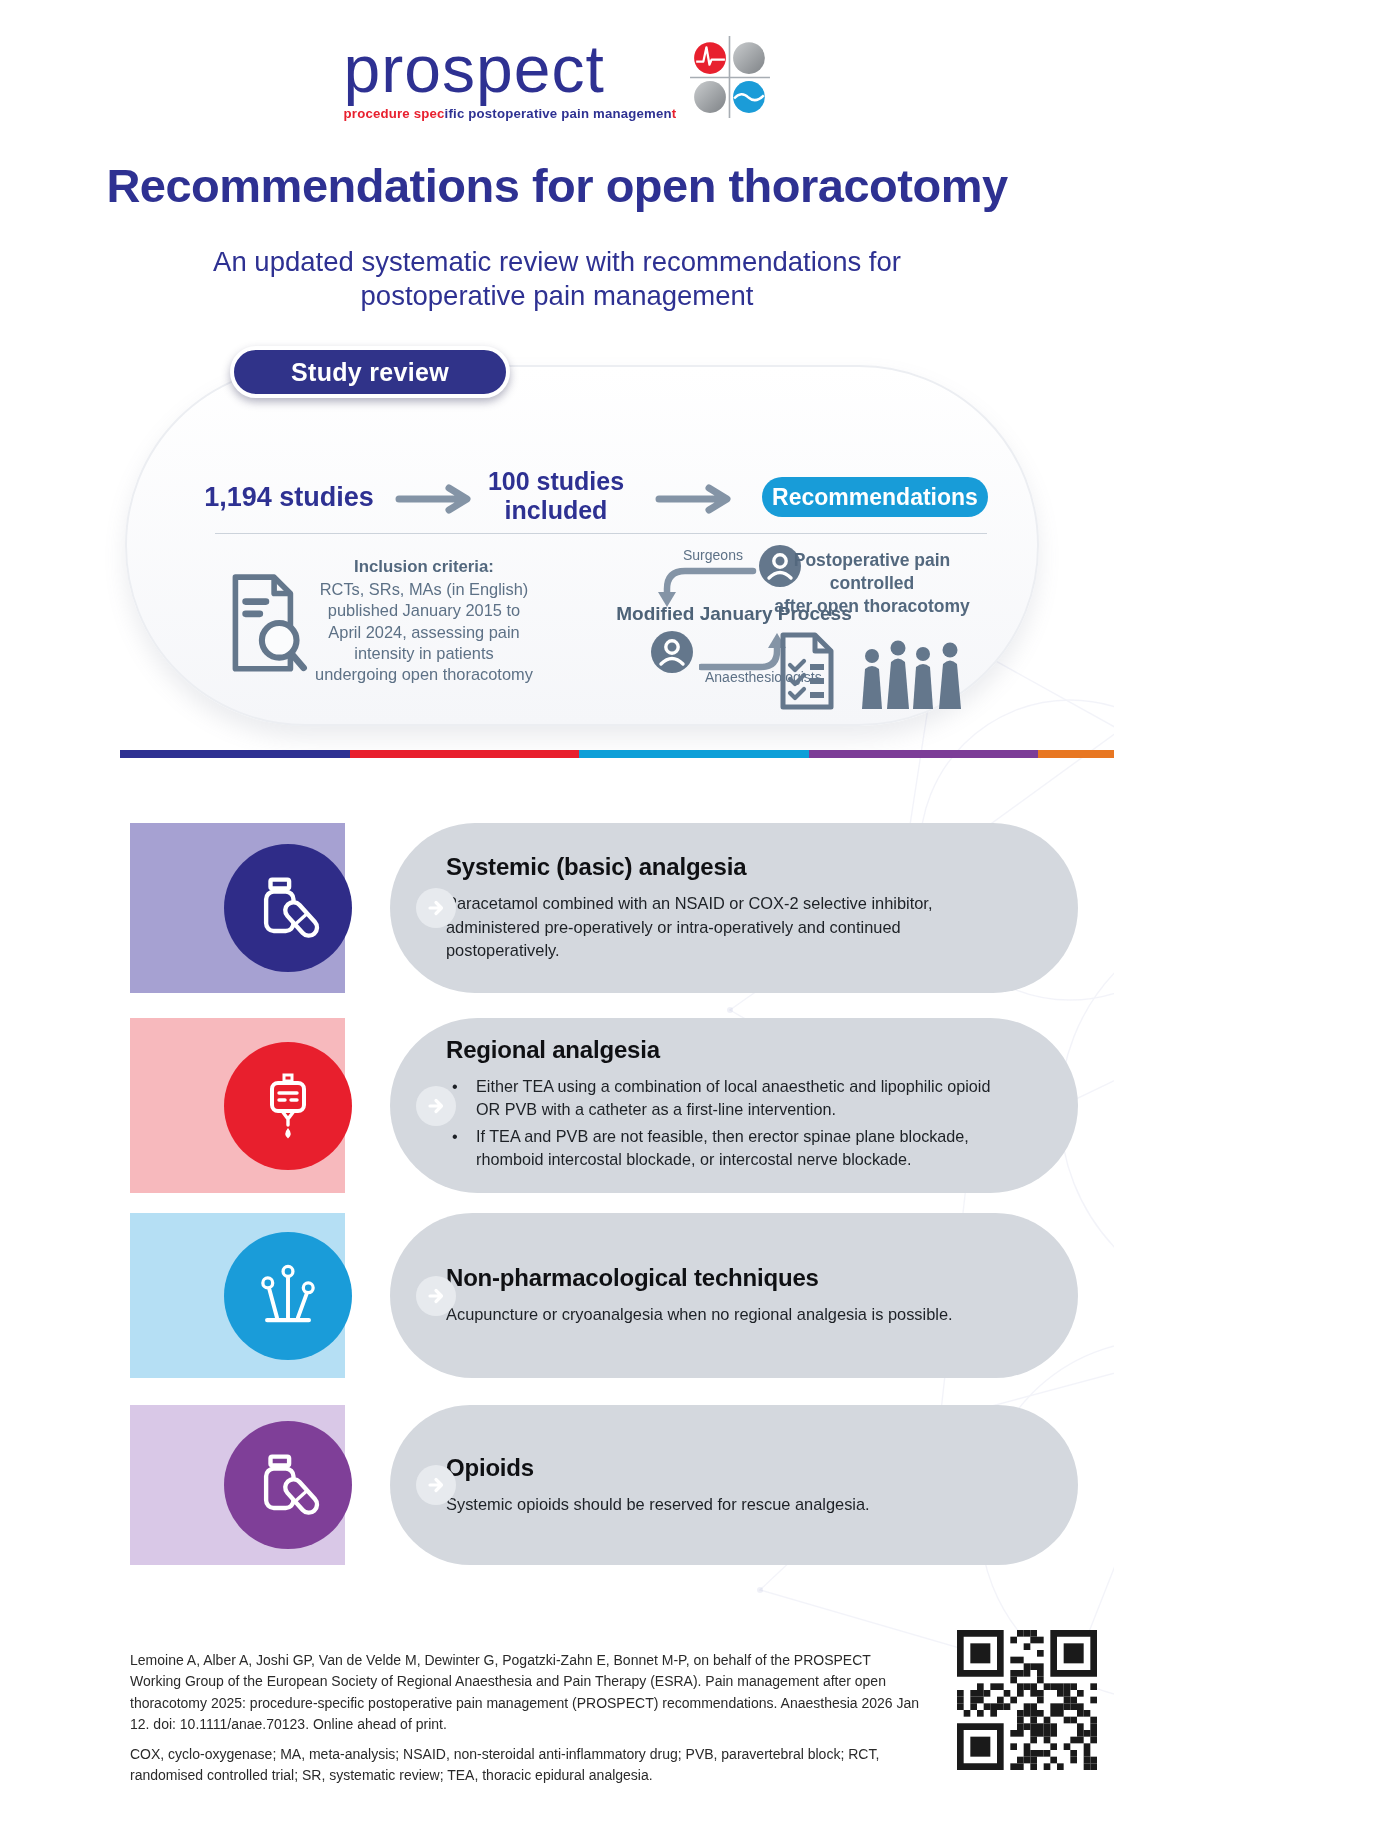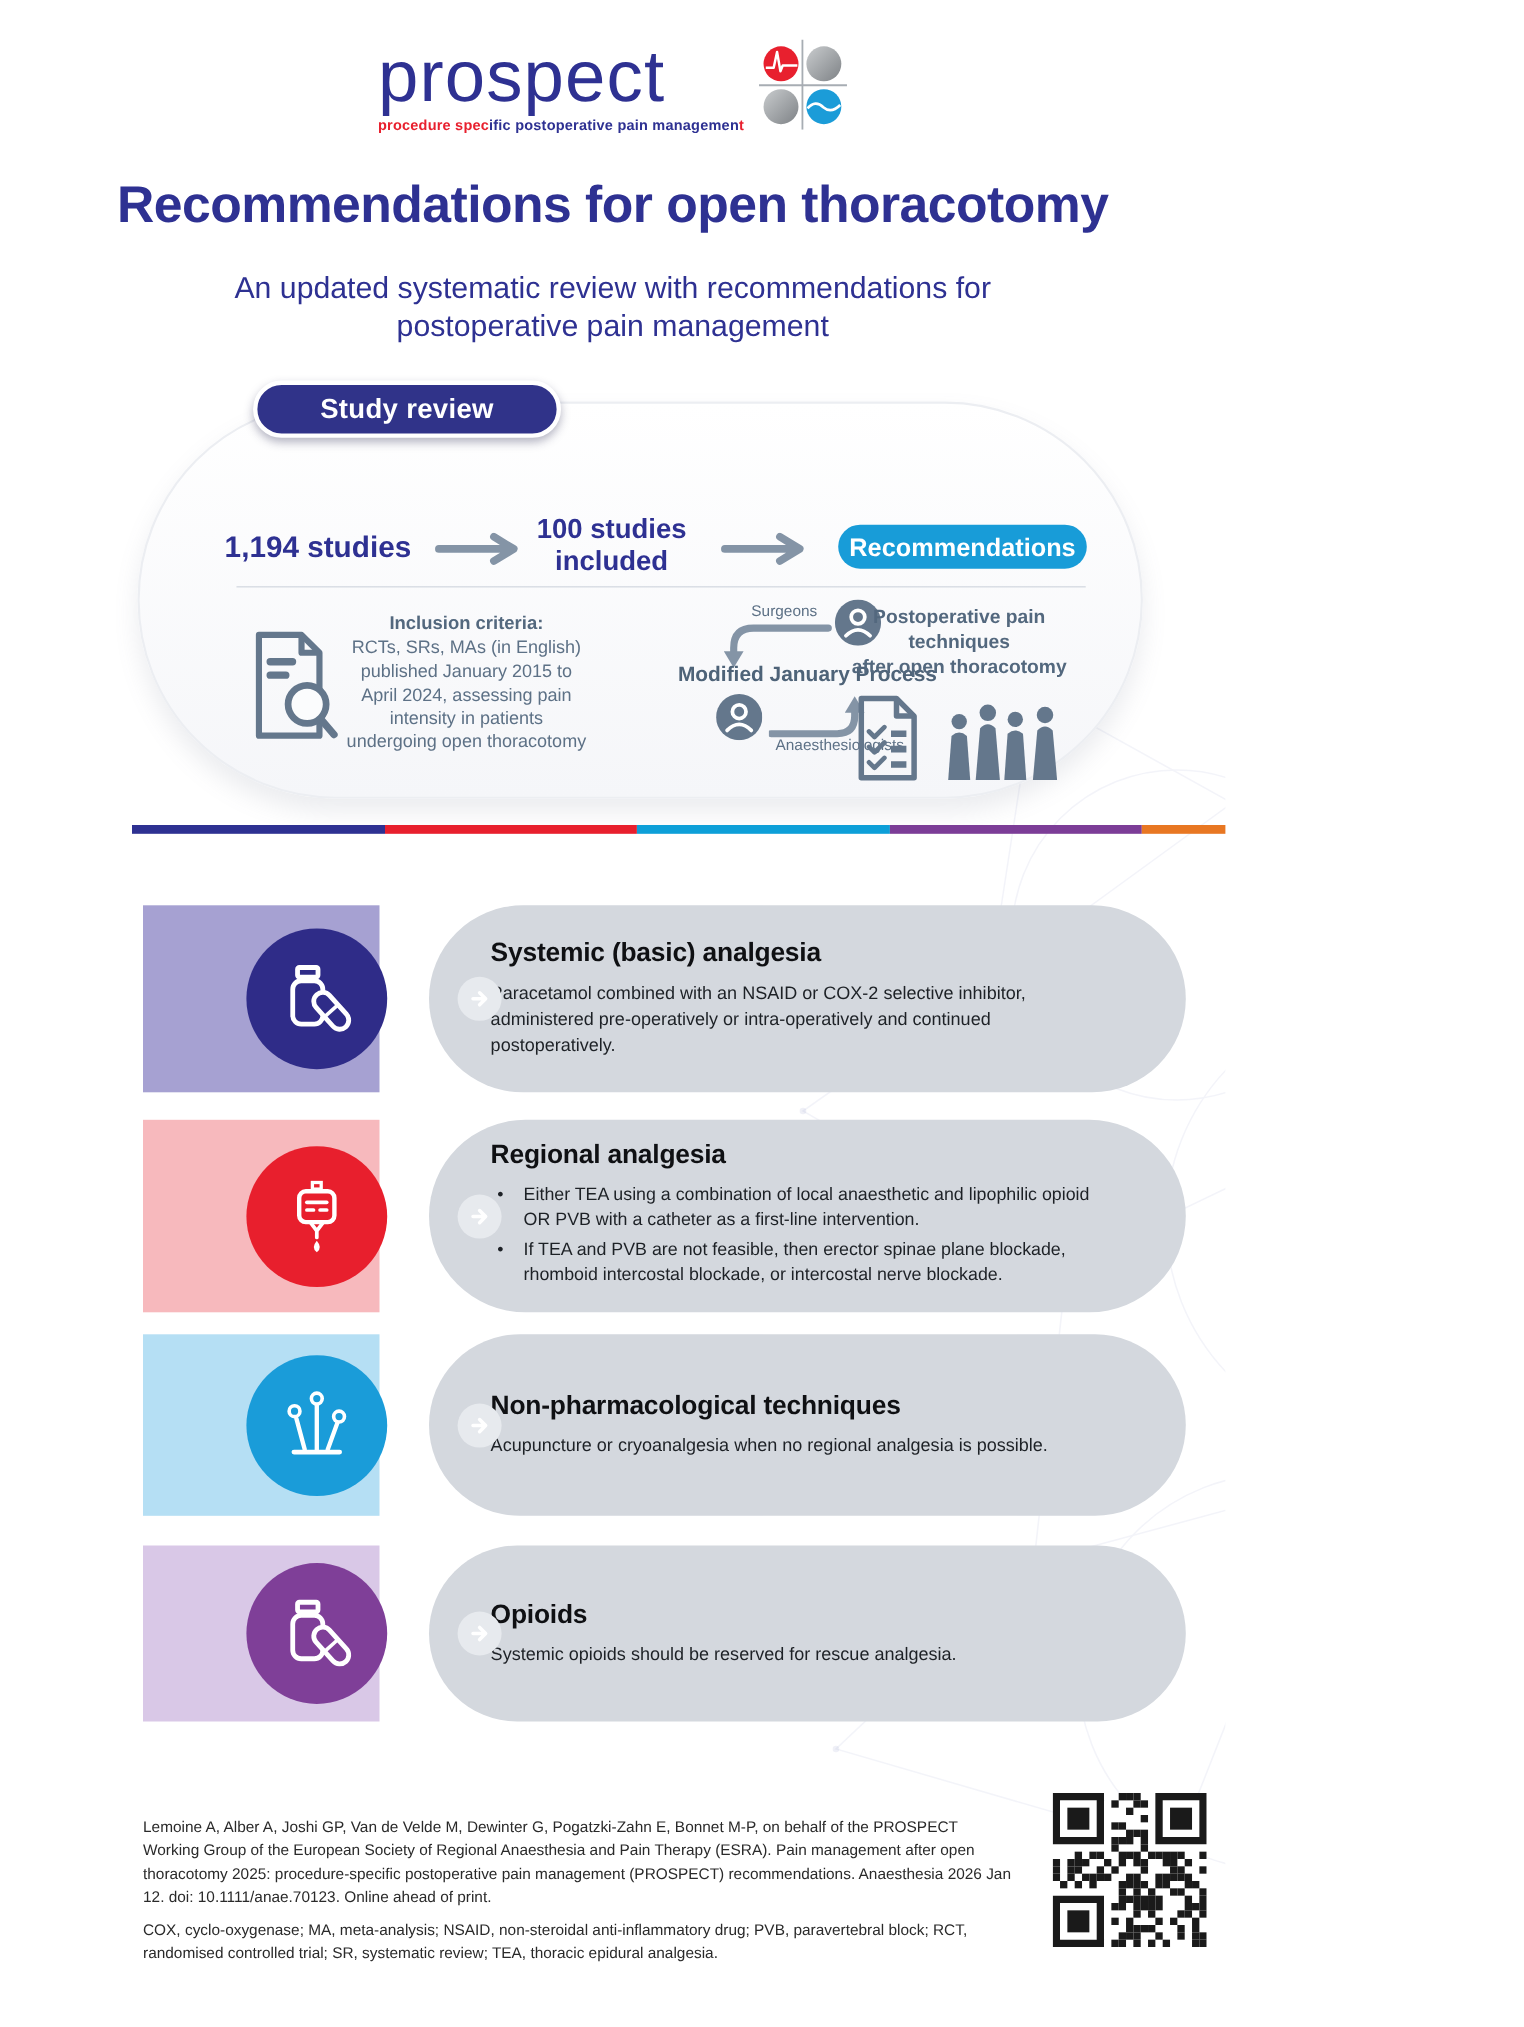--- a/index.html
+++ b/index.html
@@ -205,21 +205,21 @@
       </svg>
       <svg class="dl-arrow-bot" width="92" height="44" viewBox="0 0 92 44">
         <path d="M2 38 H62 Q78 38 78 22 V17" fill="none" stroke="#8494a6" stroke-width="6.5" stroke-linecap="round"></path>
         <path d="M69 19 L78 4 L87 19 Z" fill="#8494a6"></path>
       </svg>
       <span class="dl-label dl-bot-label">Anaesthesiologists</span>
     </div>
 
     <div class="out-col">
       <div class="out-title">
-        <div>Postoperative pain techniques</div>
+        <div>Postoperative pain controlled</div>
         <div>after open thoracotomy</div>
       </div>
       <div class="out-icons">
         <svg width="60" height="80" viewBox="0 0 60 80">
           <path d="M6 4 H38 L54 20 V76 H6 Z" stroke="#64778c" stroke-width="5" fill="none" stroke-linejoin="round"></path>
           <path d="M38 4 V20 H54" stroke="#64778c" stroke-width="5" fill="none" stroke-linejoin="round"></path>
           <path d="M13 34 l5 5 l9 -9 M13 48 l5 5 l9 -9 M13 62 l5 5 l9 -9" stroke="#64778c" stroke-width="4.2" fill="none" stroke-linecap="round" stroke-linejoin="round"></path>
           <path d="M33 36 H47 M33 50 H47 M33 64 H47" stroke="#64778c" stroke-width="6" stroke-linecap="butt"></path>
         </svg>
         <svg width="110" height="72" viewBox="0 0 110 72">

